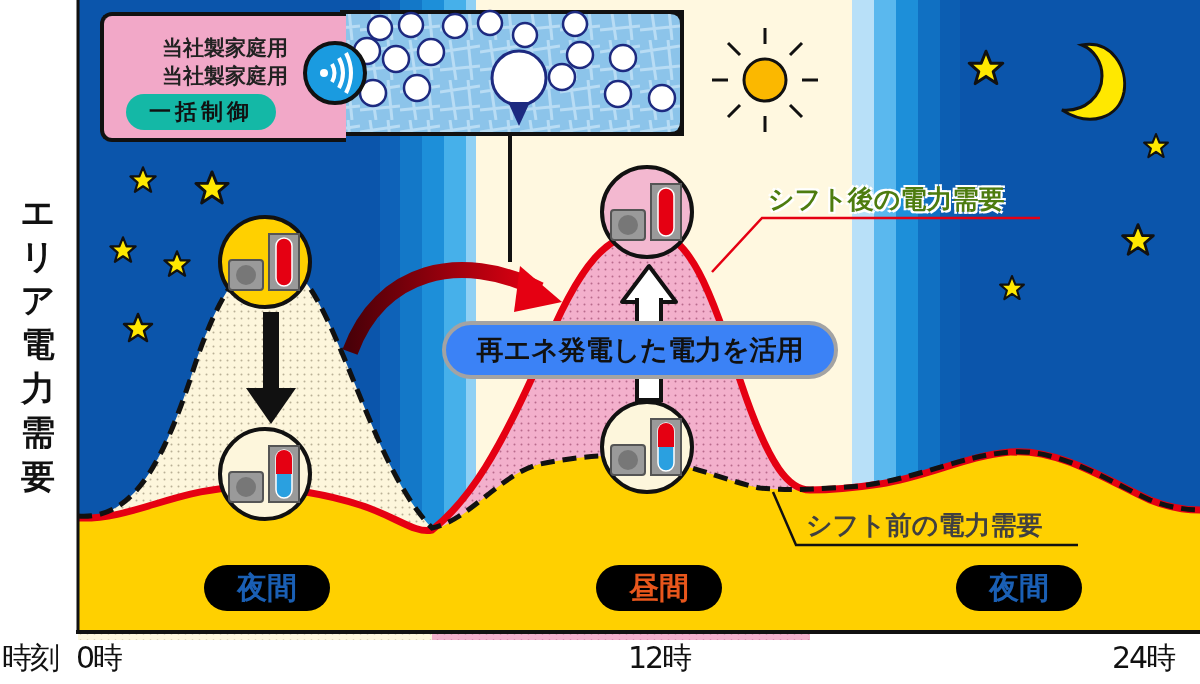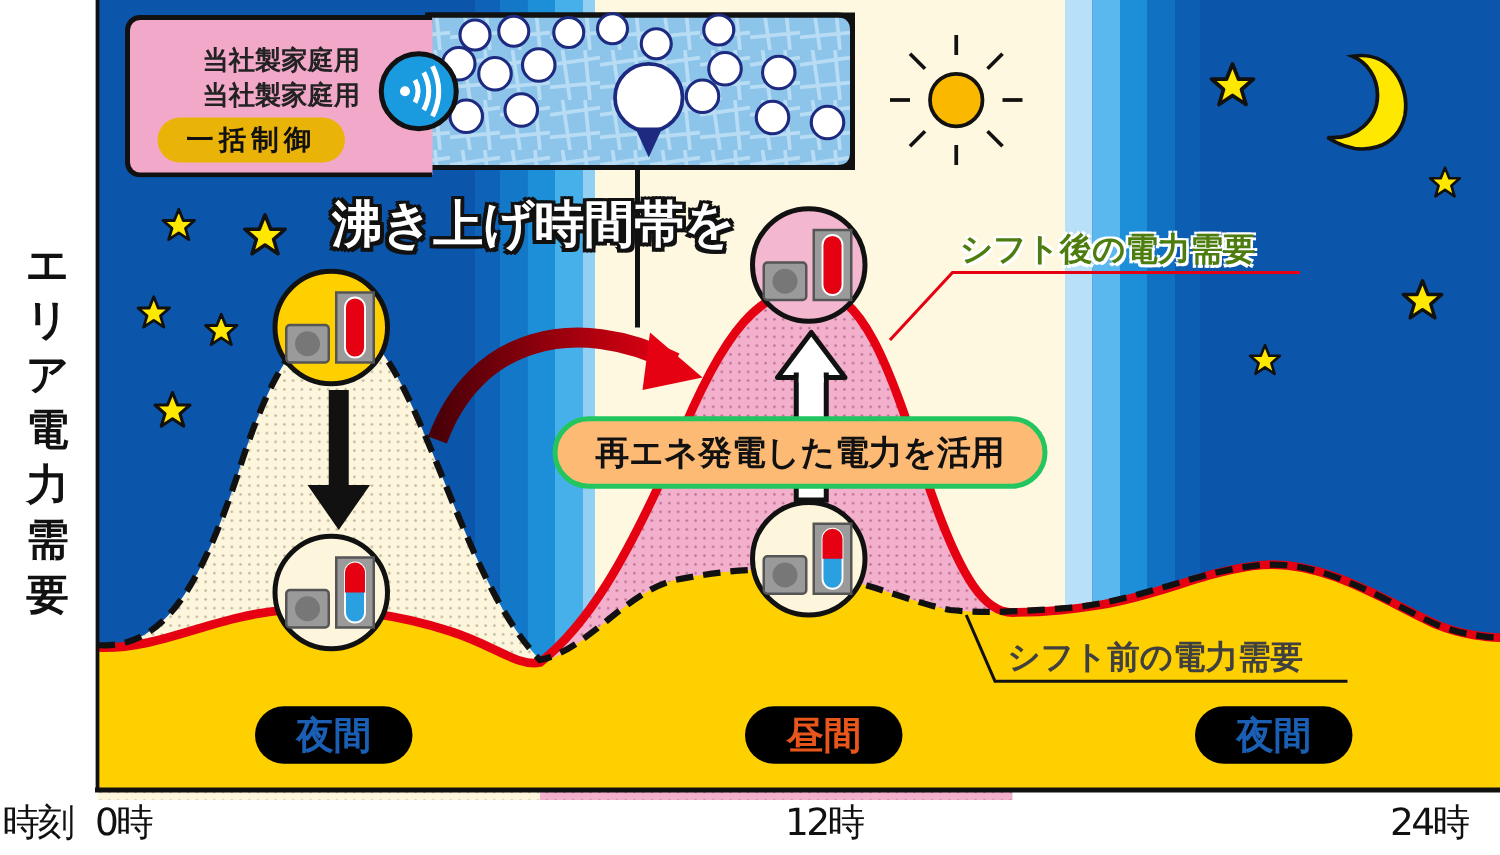--- a/index.html
+++ b/index.html
@@ -4,27 +4,27 @@
 <style>
   html,body{margin:0;padding:0;background:#ffffff;}
   body{width:1200px;height:684px;overflow:hidden;position:relative;font-family:"DejaVu Sans","Liberation Sans",sans-serif;}
   #scene{position:absolute;left:0;top:0;width:1200px;height:684px;}
   .ylabel{position:absolute;left:18px;top:190px;width:40px;font-size:34px;line-height:44px;font-weight:bold;color:#111;text-align:center;}
   .ylabel span{display:block;}
   .axis-lbl{position:absolute;top:638px;font-size:30px;font-weight:normal;color:#111;letter-spacing:-2px;}
   .period-pill{position:absolute;top:565px;height:46px;border-radius:23px;background:#000000;font-size:30px;font-weight:bold;display:flex;align-items:center;justify-content:center;}
   .panel-left{position:absolute;left:100px;top:12px;width:242px;height:122px;background:#f2a8c8;border:4px solid #111;border-right:none;border-radius:12px 0 0 12px;}
   .panel-title{position:absolute;left:0;width:100%;text-align:center;font-size:21px;font-weight:bold;color:#222;}
-  .panel-pill{position:absolute;left:22px;top:78px;width:150px;height:36px;border-radius:18px;background:#eab308;font-size:22px;font-weight:bold;color:#111;display:flex;align-items:center;justify-content:center;letter-spacing:4px;}
+  .panel-pill{position:absolute;left:22px;top:78px;width:150px;height:36px;border-radius:18px;background:#14b8a6;font-size:22px;font-weight:bold;color:#111;display:flex;align-items:center;justify-content:center;letter-spacing:4px;}
   .shift-title{position:absolute;left:262px;top:158px;font-size:40px;font-weight:bold;color:#fff;line-height:44px;text-align:center;width:330px;
      text-shadow:-3px -3px 0 #111,3px -3px 0 #111,-3px 3px 0 #111,3px 3px 0 #111,0 3px 0 #111,0 -3px 0 #111,3px 0 0 #111,-3px 0 0 #111;}
   .after-lbl{position:absolute;left:768px;top:182px;font-size:26px;font-weight:bold;color:#4d7c0f;
      text-shadow:-2px -2px 0 #fff,2px -2px 0 #fff,-2px 2px 0 #fff,2px 2px 0 #fff;}
   .before-lbl{position:absolute;left:806px;top:508px;font-size:26px;font-weight:bold;color:#404040;}
-  .renew-pill{position:absolute;left:442px;top:333px;width:396px;height:58px;border:4px solid #22c55e;border-radius:30px;background:#fdba74;box-sizing:border-box;display:flex;align-items:center;justify-content:center;font-size:27px;font-weight:bold;color:#111;}
+  .renew-pill{position:absolute;left:442px;top:321px;width:396px;height:58px;border:4px solid #a3a3a3;border-radius:30px;background:#3b82f6;box-sizing:border-box;display:flex;align-items:center;justify-content:center;font-size:27px;font-weight:bold;color:#111;}
 </style>
 </head>
 <body>
 
 <svg id="scene" viewBox="0 0 1200 684" xmlns="http://www.w3.org/2000/svg">
   <defs>
     <pattern id="dotsBeige" width="7" height="7" patternUnits="userSpaceOnUse">
       <rect width="7" height="7" fill="#fdf6dc"></rect>
       <circle cx="3.5" cy="3.5" r="1" fill="#b9b096"></circle>
     </pattern>
@@ -192,21 +192,20 @@
   <span>エ</span>
   <span>リ</span>
   <span>ア</span>
   <span>電</span>
   <span>力</span>
   <span>需</span>
   <span>要</span>
 </div>
 
 <div class="shift-title">
-  <div>沸き上げ時間帯を</div>
 </div>
 <div class="after-lbl">シフト後の電力需要</div>
 <div class="before-lbl">シフト前の電力需要</div>
 <div class="renew-pill">再エネ発電した電力を活用</div>
 
 <div class="period-pill" style="left:204px;width:126px;color:#1a5fb4">夜間</div>
 <div class="period-pill" style="left:596px;width:126px;color:#e8561c">昼間</div>
 <div class="period-pill" style="left:956px;width:126px;color:#1a5fb4">夜間</div>
 
 <div class="axis-lbl" style="left:2px">時刻</div>

